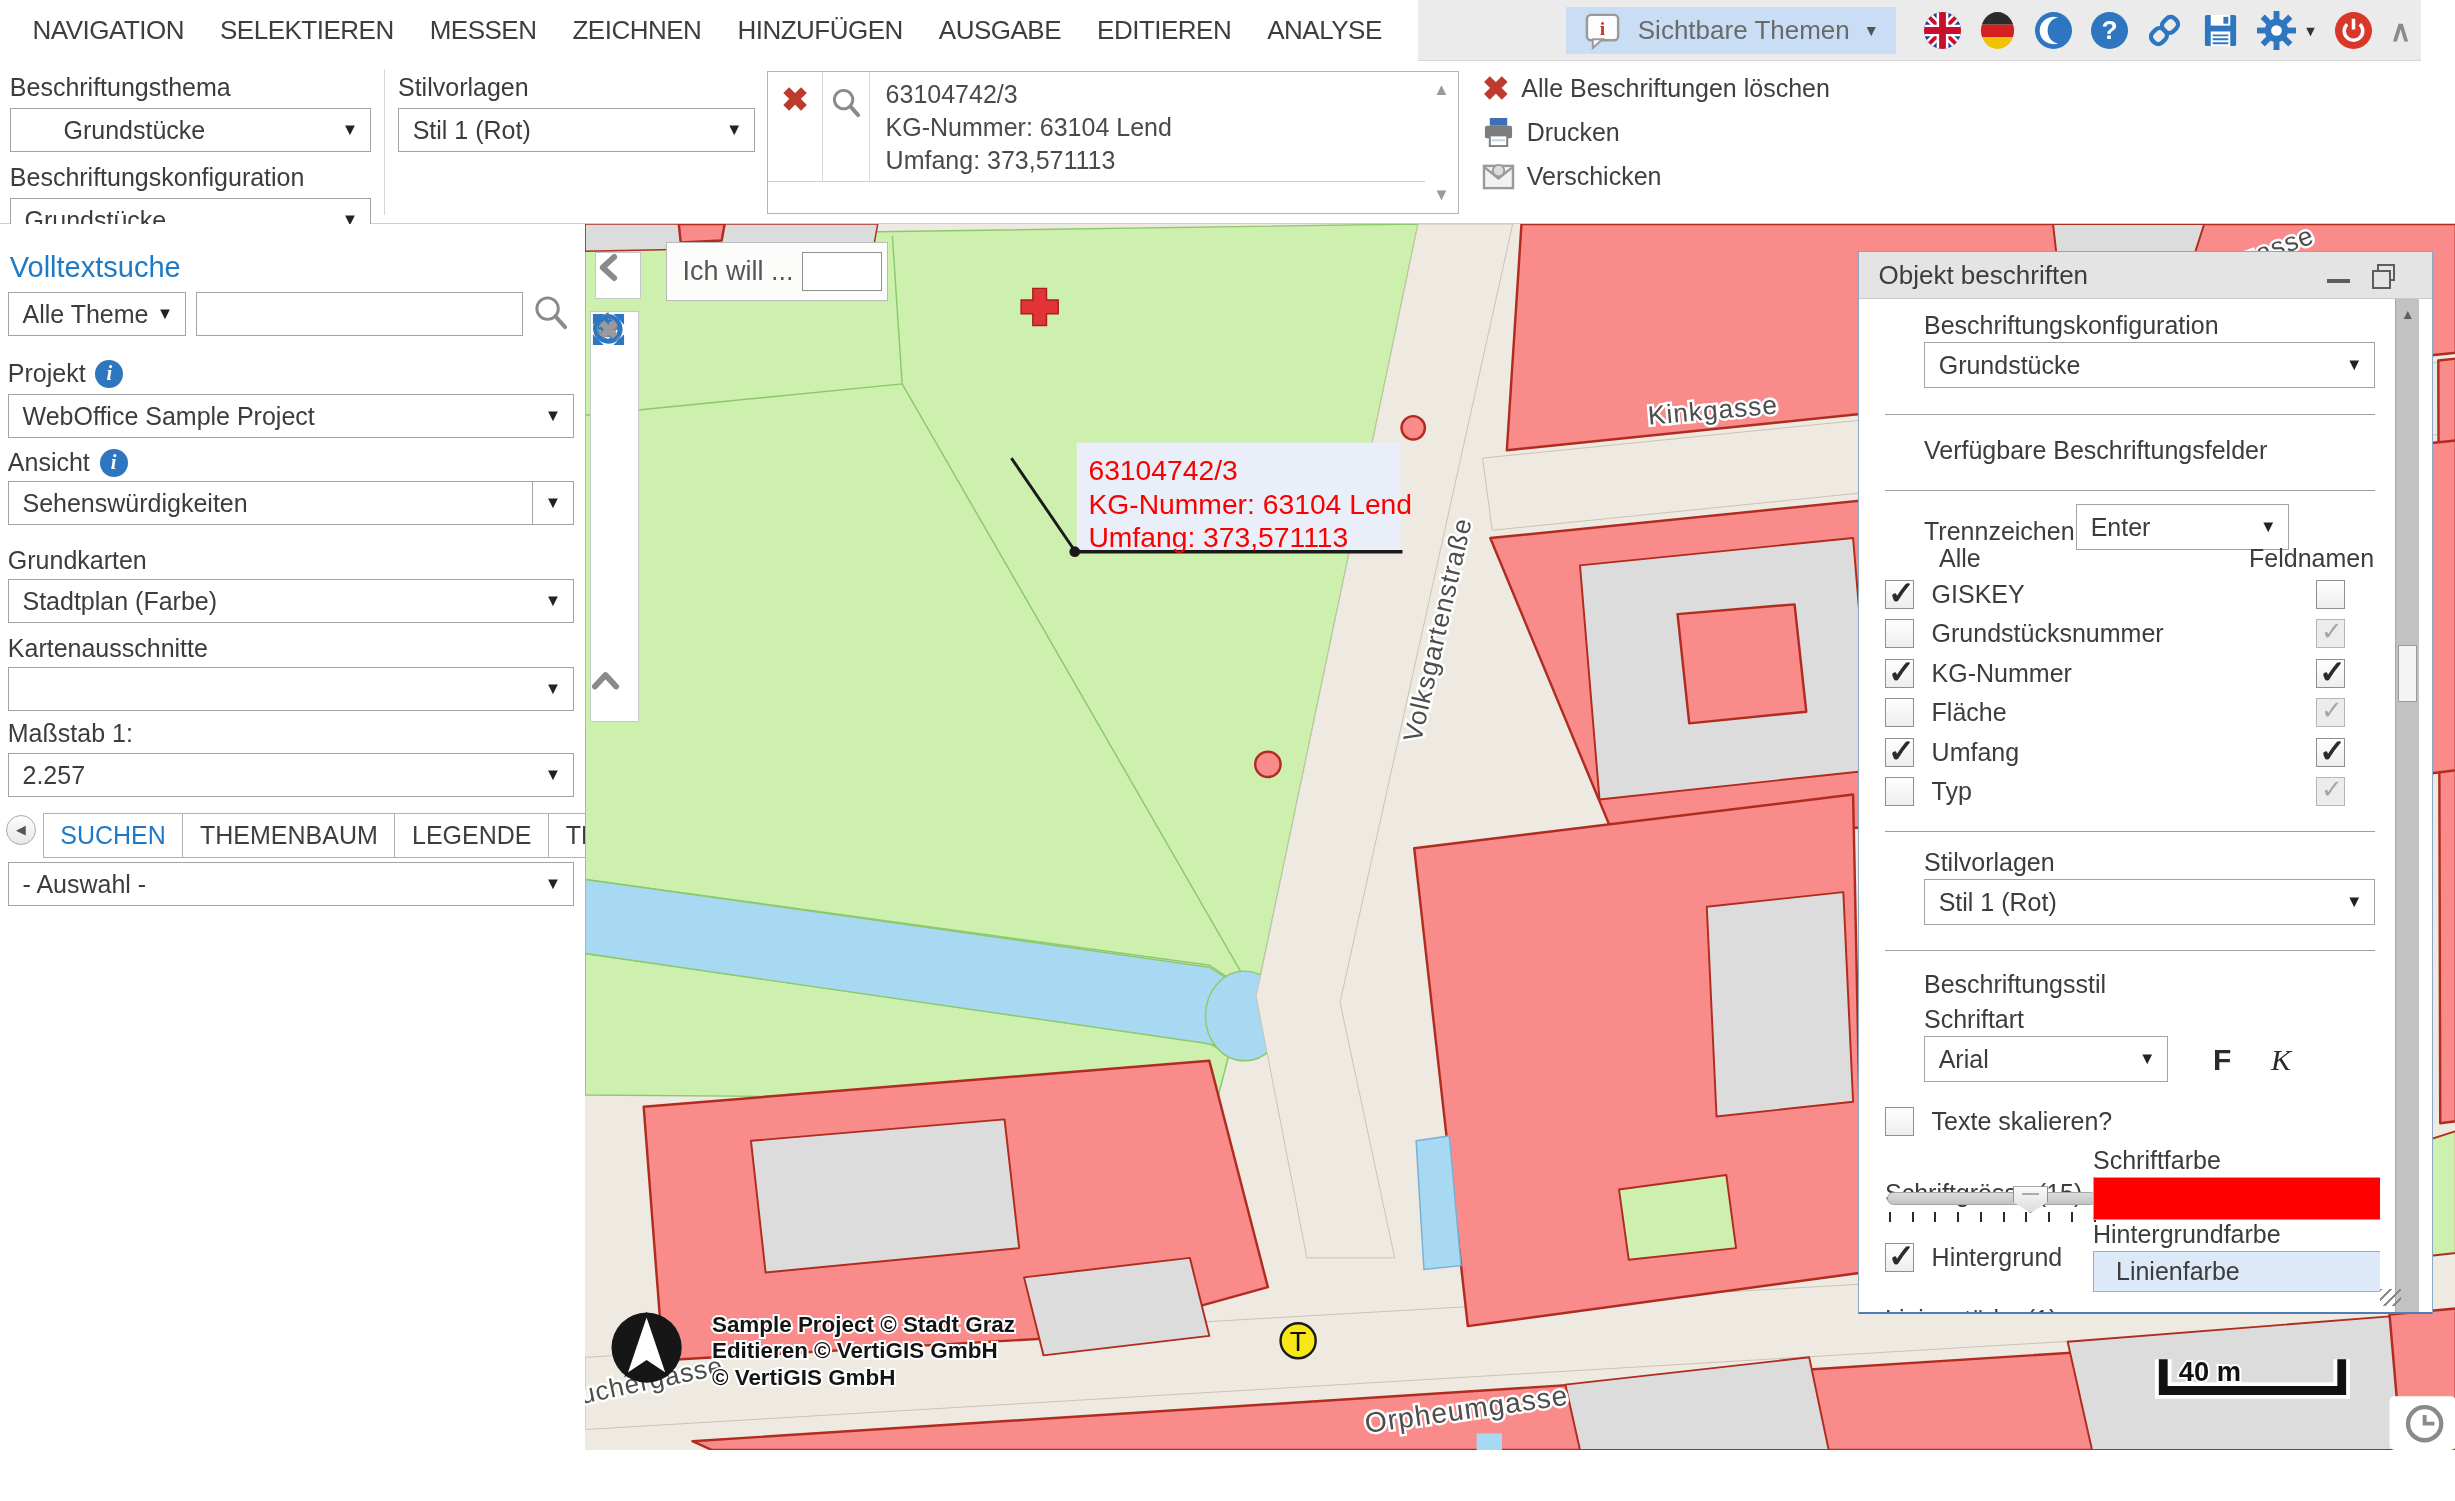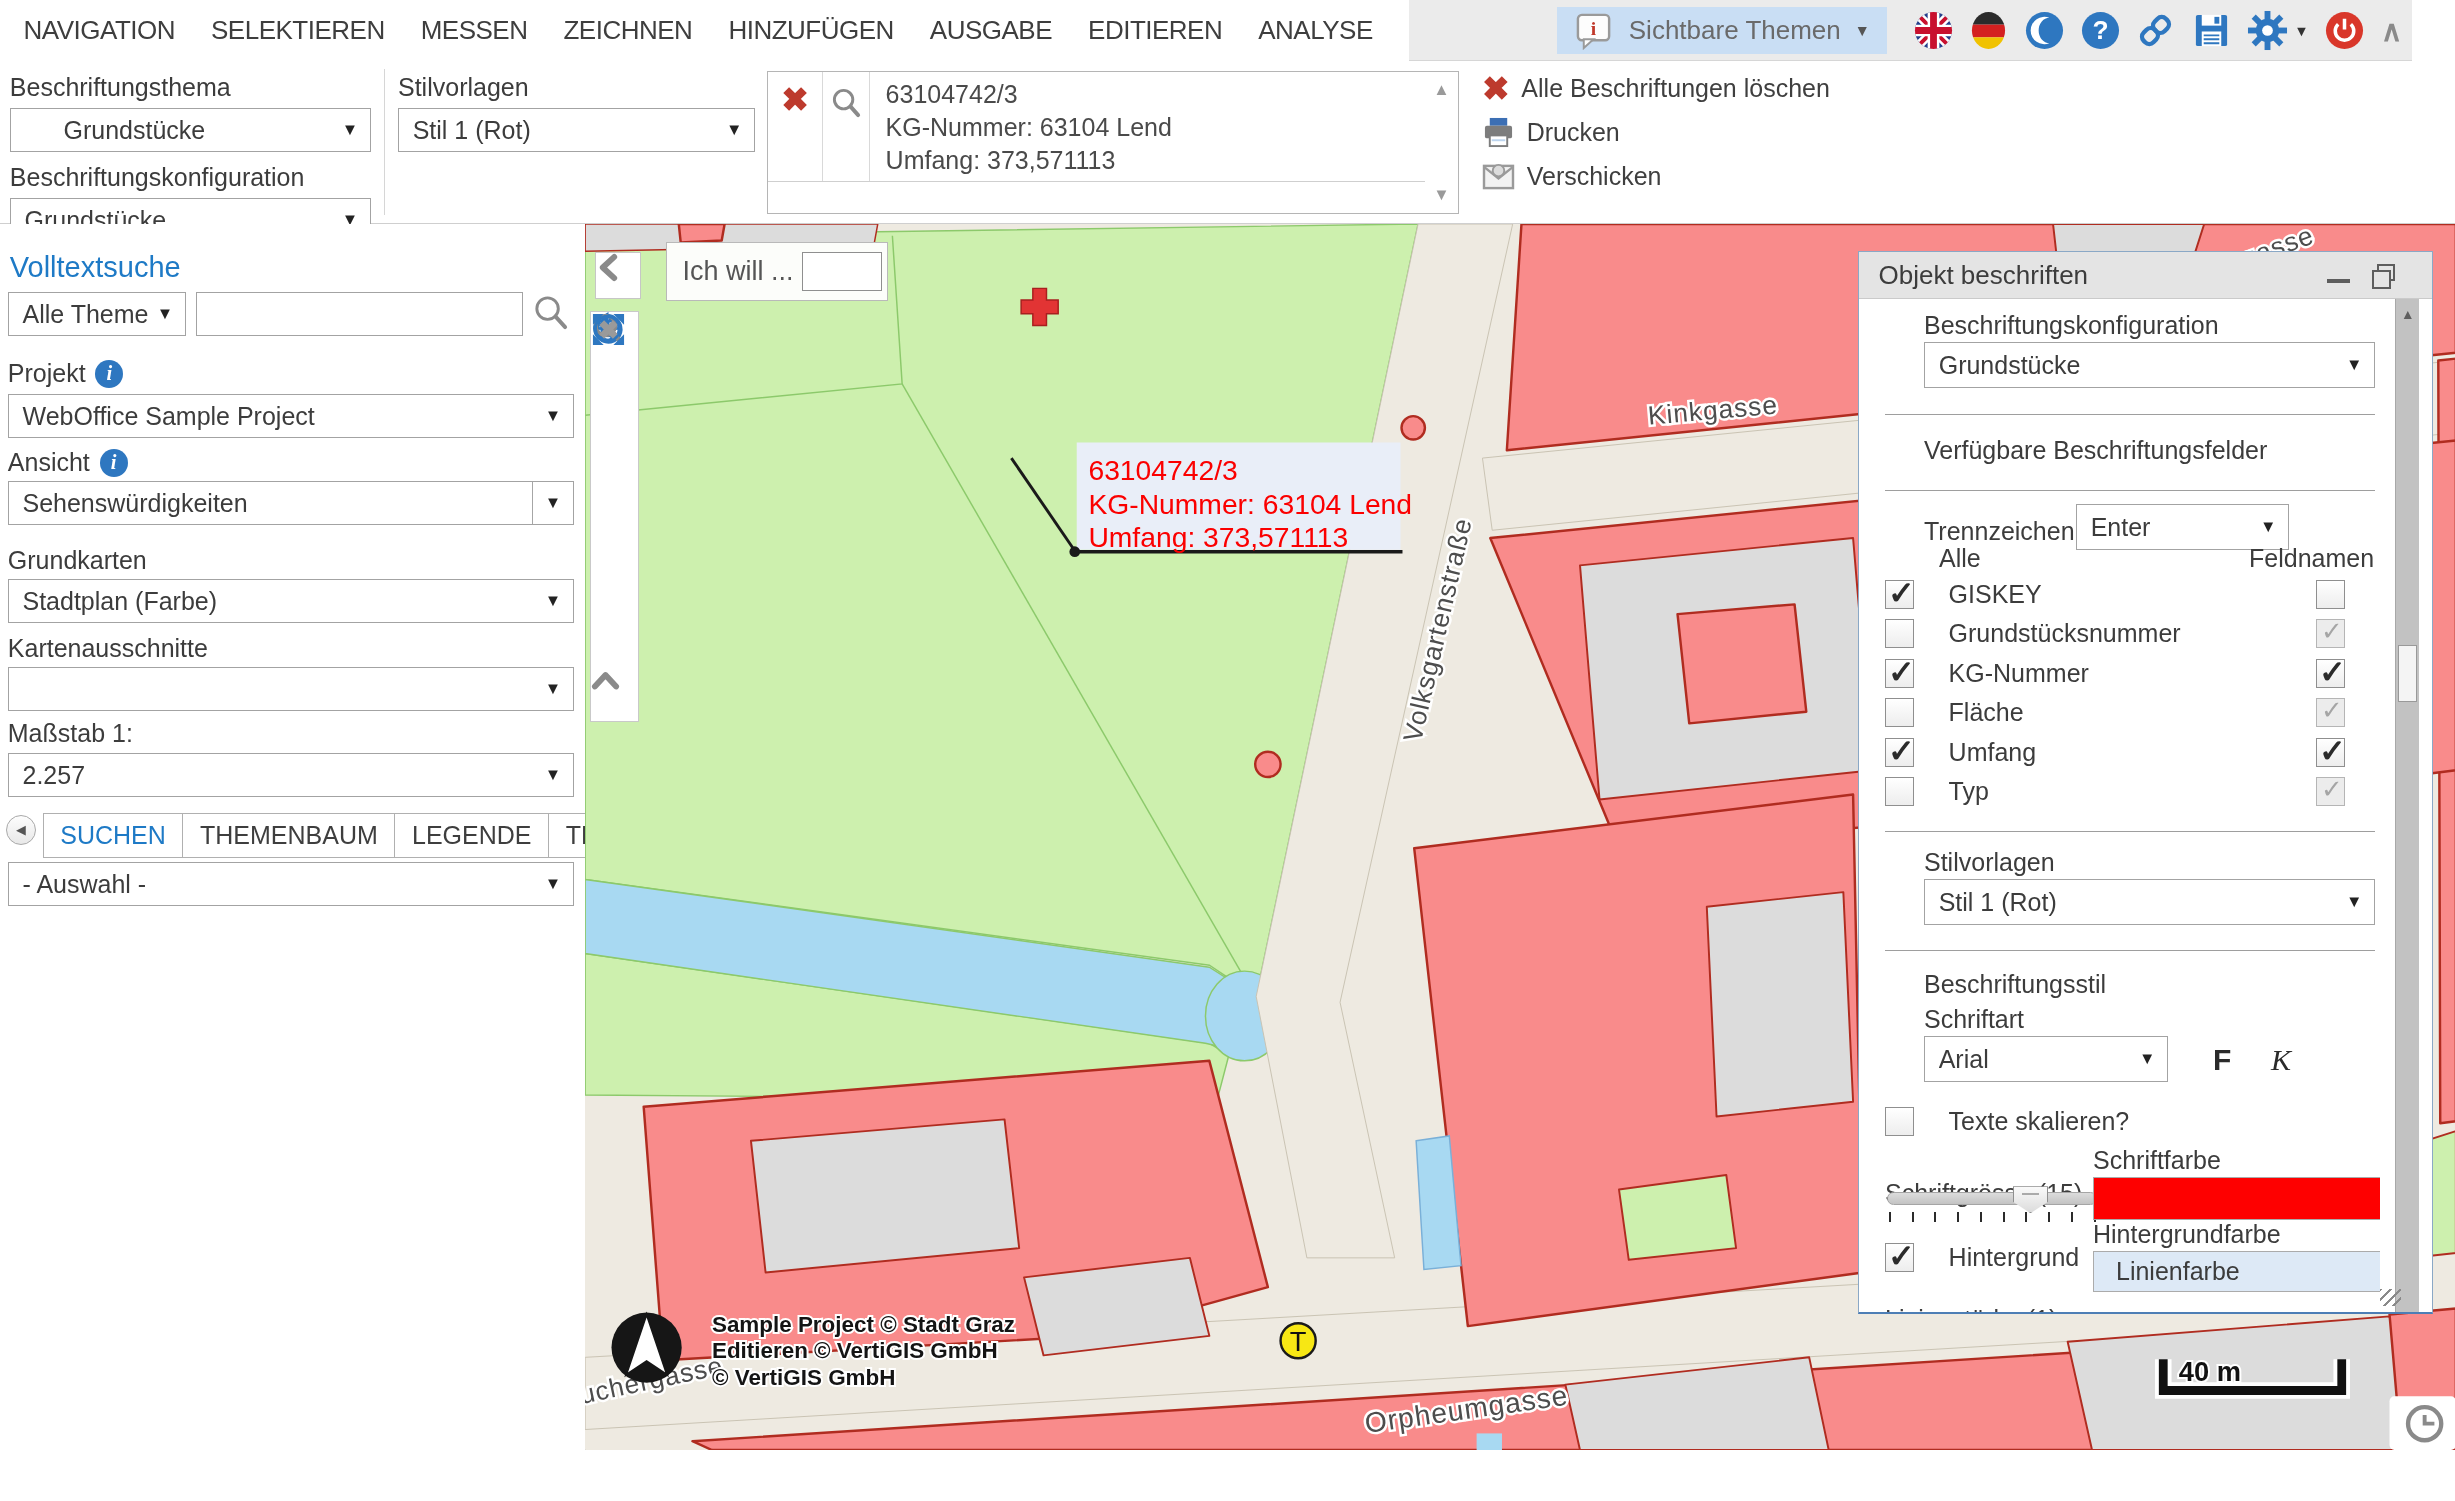--- a/index.html
+++ b/index.html
@@ -1,20 +1,20 @@
 <!DOCTYPE html>
 <html><head>
 <meta charset="utf-8">
 <style>
   * { margin:0; padding:0; box-sizing:border-box; }
   html,body { width:2456px; height:1502px; background:#fff; font-family:"Liberation Sans",sans-serif; overflow:hidden; position:relative; }
   .abs { position:absolute; }
 
   
-  #menubar { position:absolute; left:4px; top:0; width:2408px; height:61px; background:#ebebeb; border-bottom:1px solid #d6d6d6; }
+  #menubar { position:absolute; left:13px; top:0; width:2408px; height:61px; background:#ebebeb; border-bottom:1px solid #d6d6d6; }
   #menuleft { position:absolute; left:0; top:0; height:61px; background:#fff; display:flex; align-items:center; padding-left:19.5px; }
   .menu-item { font-size:26px; color:#3e3e3e; letter-spacing:-0.5px; margin-right:36px; white-space:nowrap; }
   #active-tab { display:flex; align-items:center; gap:13.7px; height:62px; padding:0 23.4px 0 27px; background:#fff; border-left:1px solid #d6d6d6; border-right:1px solid #d6d6d6; margin-left:5.9px; position:relative; z-index:3; }
   #active-tab .t { font-size:26px; color:#1c7cc5; letter-spacing:-0.5px; }
   .close-circ { width:27px; height:27px; border-radius:50%; background:#9b9b9b; color:#fff; font-size:17.6px; display:flex; align-items:center; justify-content:center; margin-top:-13.7px; }
   #top-right { position:absolute; right:9.8px; top:0; height:61px; display:flex; align-items:center; gap:16.6px; }
   #visible-themes { display:flex; align-items:center; gap:13.7px; background:#c9def4; height:47px; padding:0 17.6px; margin-right:9.8px; }
   #visible-themes .vt-label { font-size:26px; color:#6a6a6a; }
   #visible-themes .vt-arr { font-size:15.6px; color:#555; }
   .circ-ic { width:39px; height:39px; border-radius:50%; display:flex; align-items:center; justify-content:center; overflow:hidden; position:relative; }
@@ -75,21 +75,21 @@
   #panel-scroll .sarr { position:absolute; top:7.8px; left:4.9px; color:#5f5f5f; font-size:13.7px; }
   #panel-thumb { position:absolute; left:2px; top:346px; width:18.5px; height:57px; background:#f4f4f4; border:1px solid #999; }
   #panel-body { position:absolute; left:26px; top:47px; width:495px; bottom:0; overflow:hidden; }
   .pb { position:absolute; }
   .psel { height:46px; }
   .phr { position:absolute; border-top:1px solid #9e9e9e; height:0; }
   .cb { width:29px; height:29px; border:1px solid #8f8f8f; background:linear-gradient(#fff,#ededed); position:relative; flex:none; }
   .cb[data-state="checked"]::after { content:"✓"; position:absolute; left:2px; top:-6.8px; font-size:32px; font-weight:bold; color:#2b2b2b; }
   .cb[data-state="disabled-checked"] { background:#ececec; border-color:#b5b5b5; }
   .cb[data-state="disabled-checked"]::after { content:"✓"; position:absolute; left:3.9px; top:-3.9px; font-size:26px; color:#a5a5a5; }
-  .prow { position:absolute; left:0; width:495px; display:flex; align-items:center;gap:17px; }
+  .prow { position:absolute; left:0; width:495px; display:flex; align-items:center; }
   .prow .plabel { font-size:25px; color:#3c3c3c; margin-left:17.6px; flex:1; }
   .prow .cb.right { position:absolute; left:431px; }
   .slider { position:absolute; width:210px; height:12.7px; border:1px solid #a5a5a5; border-radius:6.8px; background:linear-gradient(#dcdcdc,#c3c3c3); }
   .thumb { position:absolute; top:-6.8px; width:35px; height:27px; background:linear-gradient(#fafafa,#dcdcdc); border:1px solid #8f8f8f; clip-path:polygon(0 0,100% 0,100% 58%,50% 100%,0 58%); }
   .thumb::after { content:""; position:absolute; left:7.8px; top:5.9px; width:17.6px; height:2px; background:#aaa; }
   .ticks { position:absolute; width:207px; display:flex; justify-content:space-between; }
   .ticks span { width:2px; height:9.8px; background:#2b2b2b; }
   .swatch { position:absolute; left:208px; width:288px; border:1px solid #ababab; }
   .fbtn { font-size:30px; color:#2b2b2b; }
   #grip { position:absolute; right:31px; bottom:5.9px; width:21.5px; height:17.6px;

